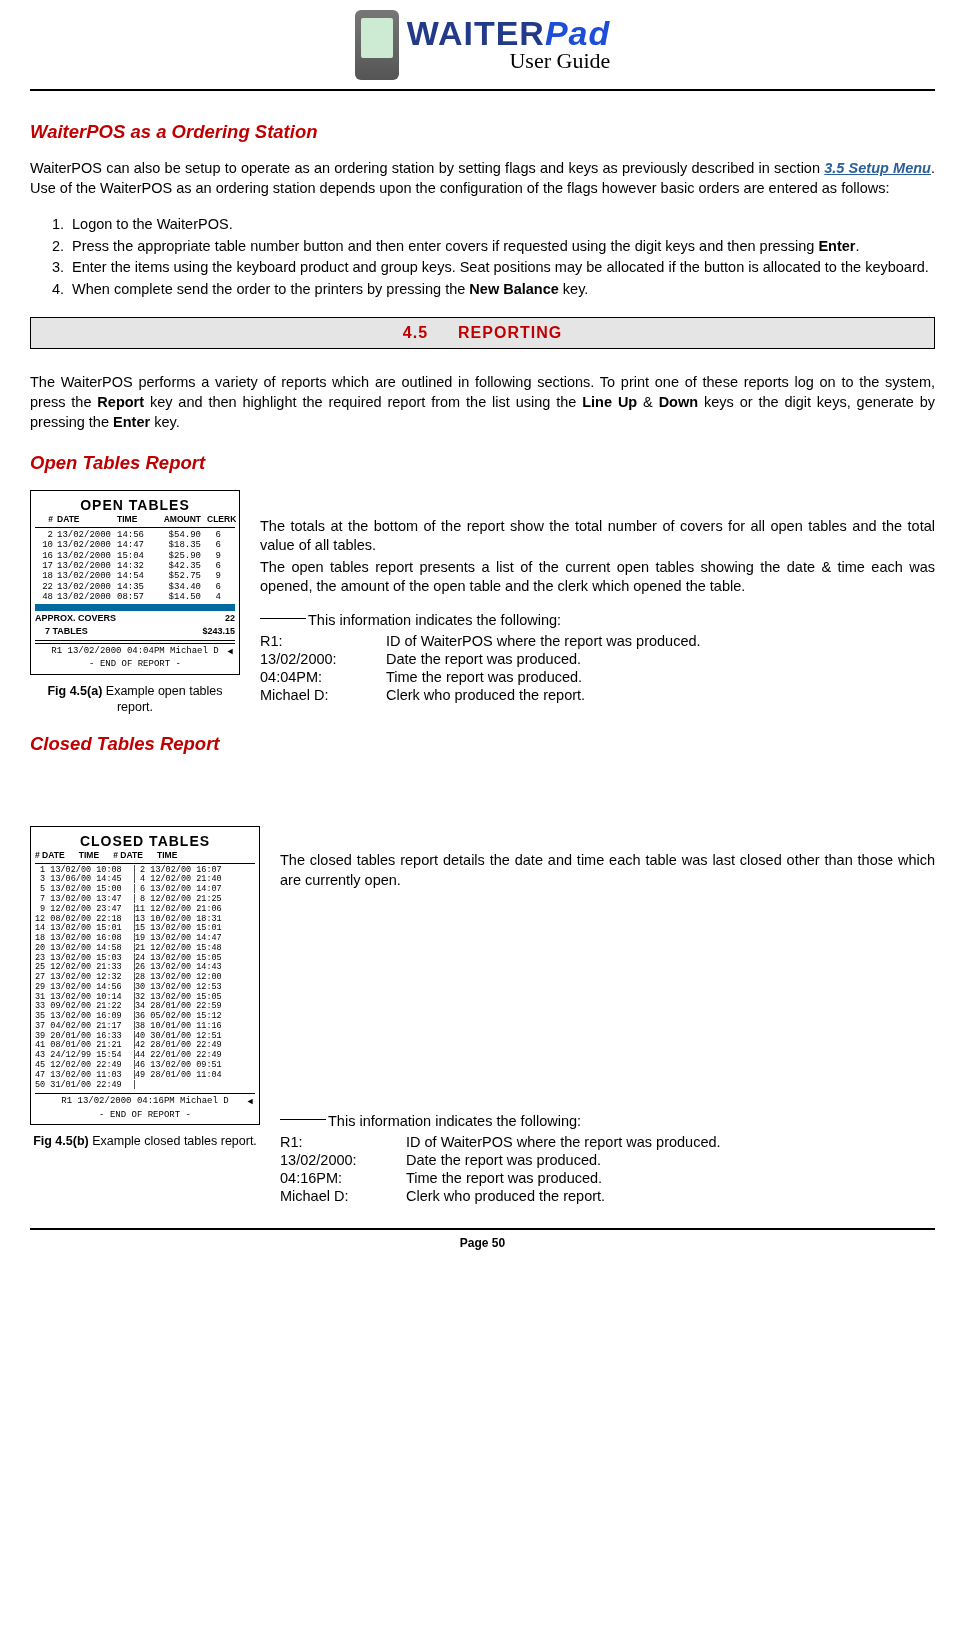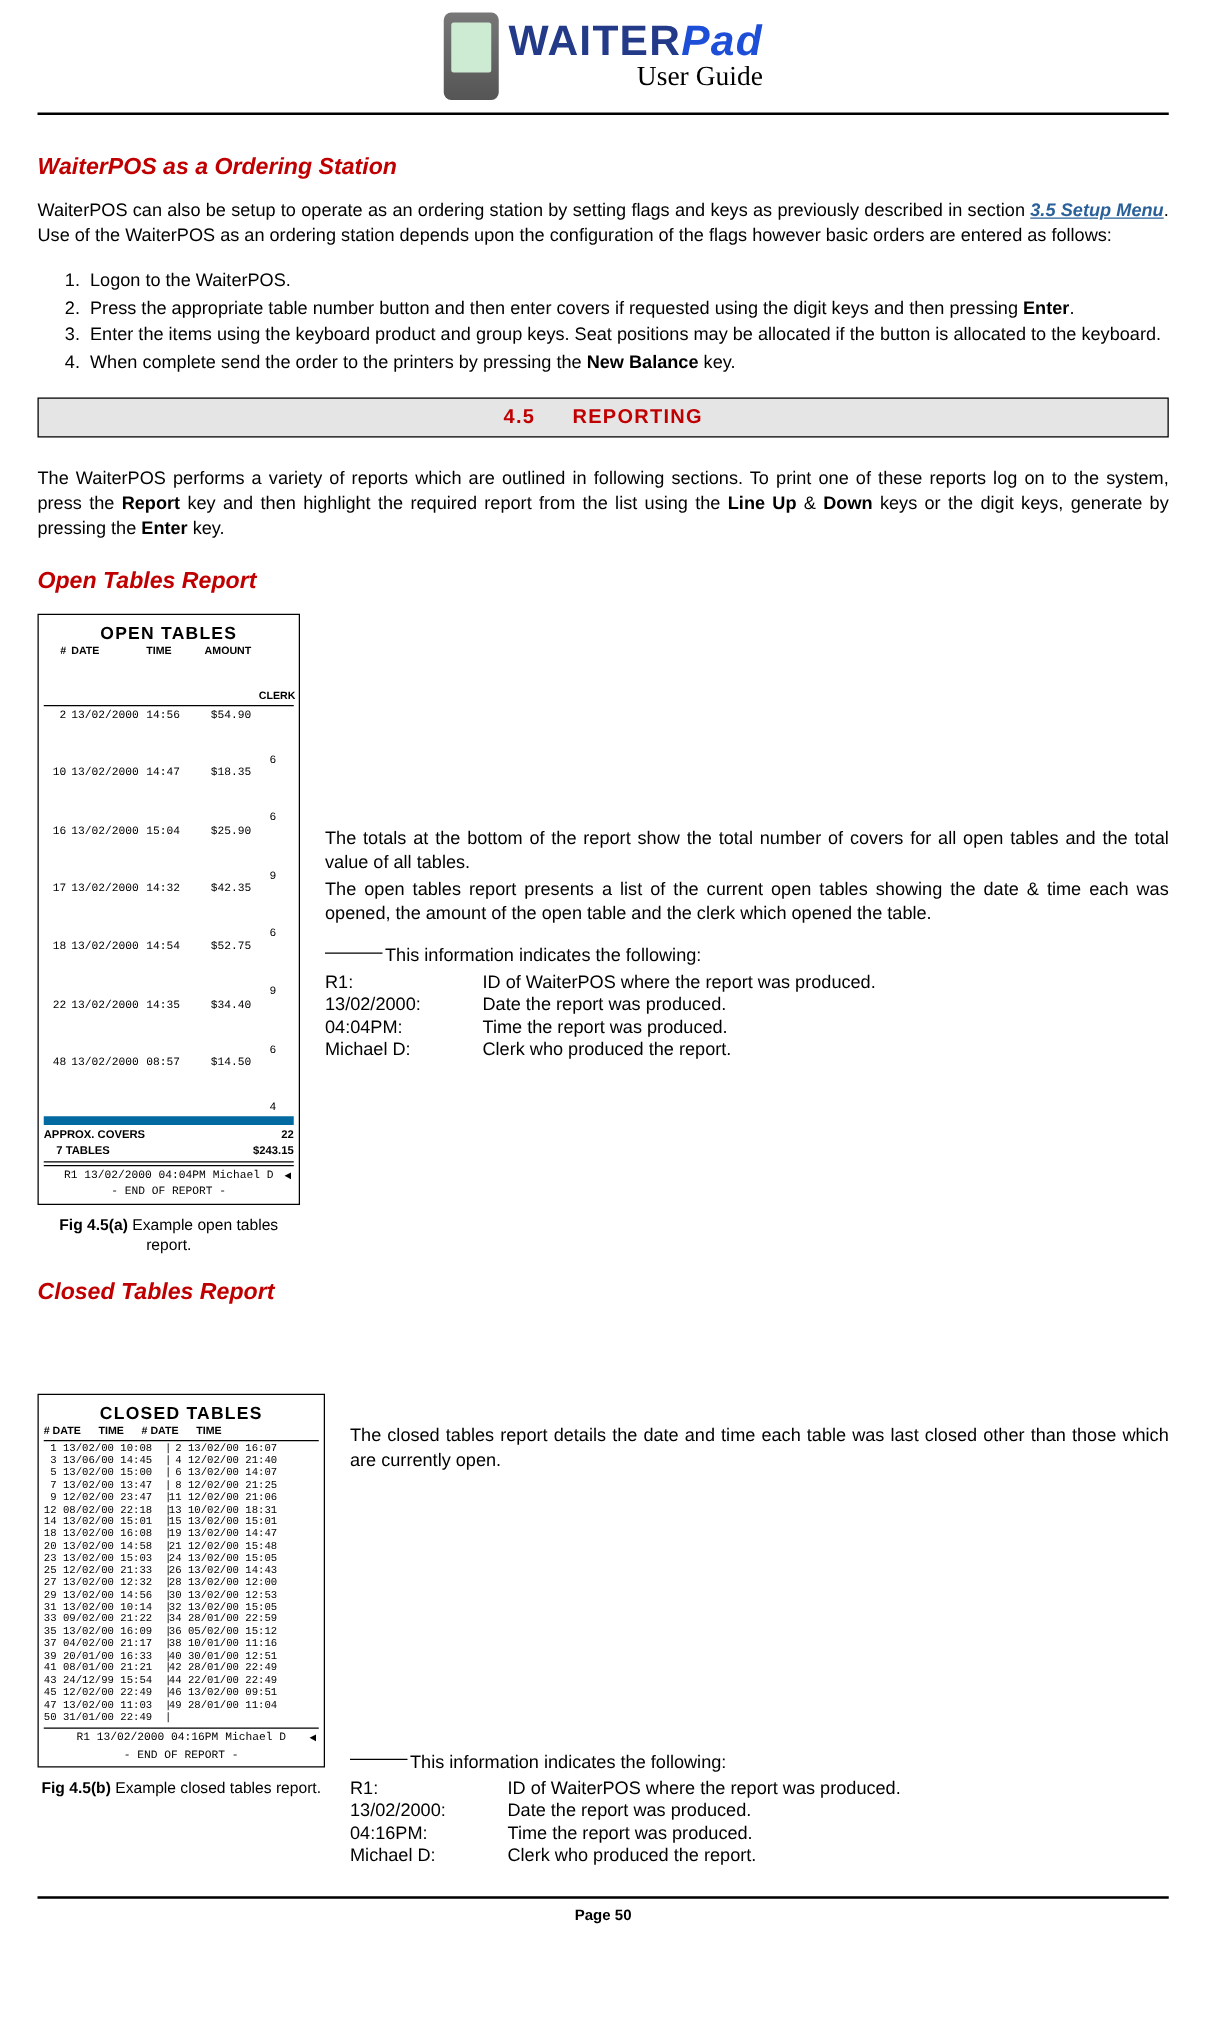--- a/index.html
+++ b/index.html
@@ -133,21 +133,21 @@
     border-bottom: 1px solid #000;
     padding-bottom: 2px;
     margin-bottom: 2px;
     display: flex;
   }
   .fig-row { display: flex; font-size: 9px; white-space: pre; }
   .c-n { width: 18px; text-align: right; padding-right: 4px;}
   .c-d { width: 60px; }
   .c-t { width: 36px; }
   .c-a { width: 48px; text-align: right; padding-right: 6px;}
-  .c-c { width: 14px; text-align: right; margin-top: 36px; }
+  .c-c { width: 14px; text-align: right; }
   .fig-total {
     border-top: 7px solid #0369a1;
     margin-top: 2px;
     padding-top: 2px;
     font-family: Arial, sans-serif;
     font-weight: bold;
     font-size: 9px;
     display: flex;
     justify-content: space-between;
   }

